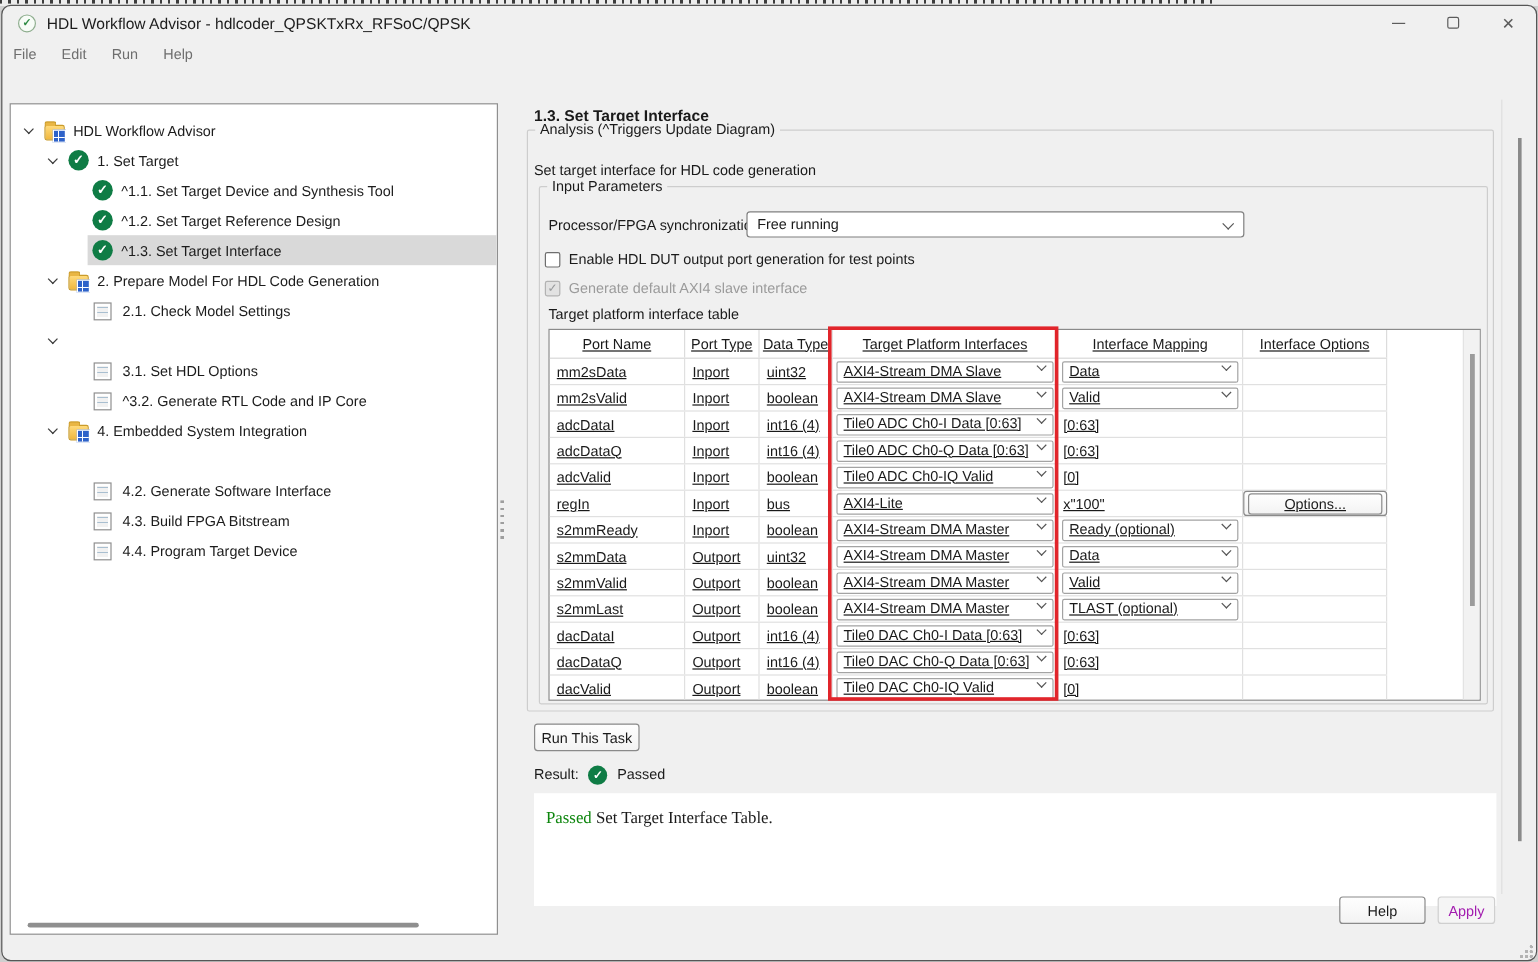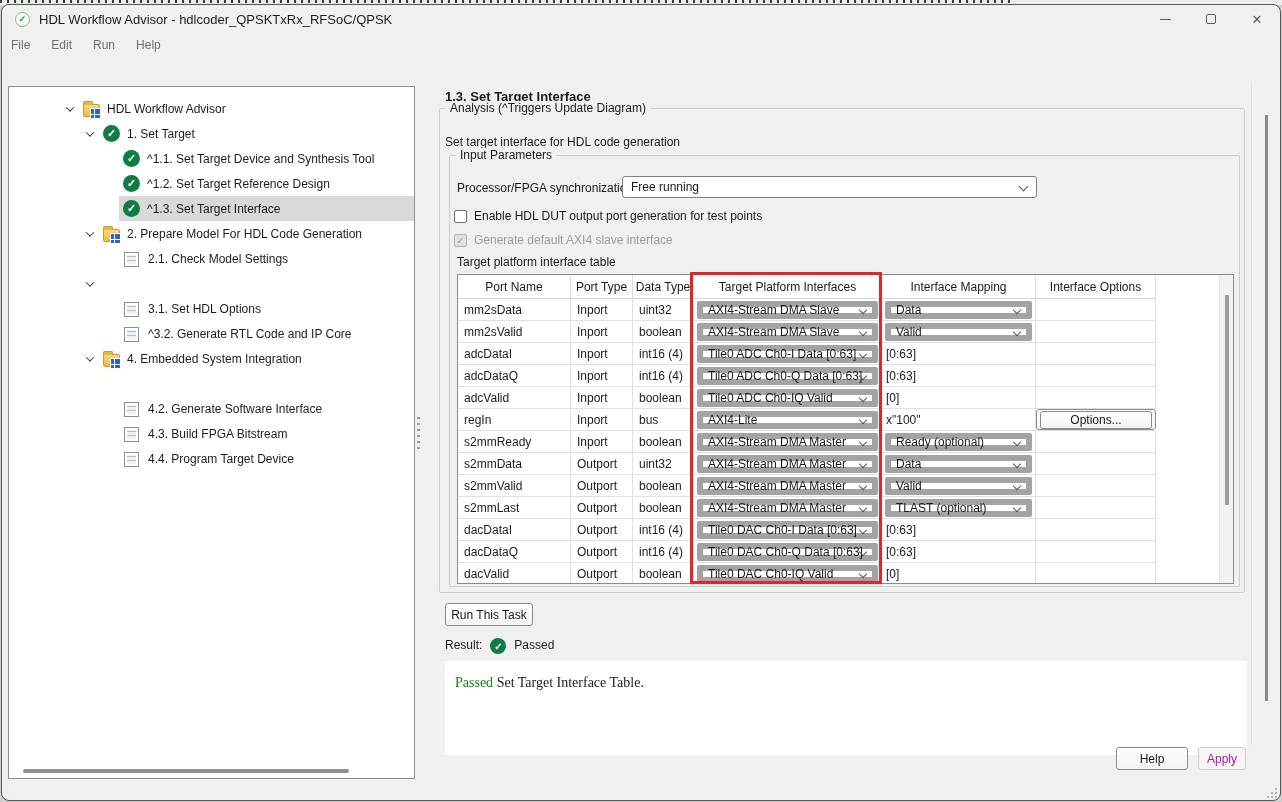--- a/index.html
+++ b/index.html
@@ -39,21 +39,21 @@
   .find-combo { width:119px; height:19px; background:#fff; border:1px solid #999;
                 border-radius:2px; position:relative; }
   .chev { width:7px; height:7px; border-right:1.4px solid #555; border-bottom:1.4px solid #555;
           transform:rotate(45deg); display:inline-block; }
   .find-combo .chev { position:absolute; right:6px; top:4px; }
   .nav-arrows { display:flex; align-items:center; gap:3px; margin-left:8px; }
   .toolbar-sep { width:1px; height:16px; background:#c6c6c6; margin-left:8px; }
 
   
   .tree-panel { position:absolute; left:6px; top:81px; width:407px; height:693px;
-                background:#fff; border:1px solid #8f8f8f; padding-top:9px; overflow:hidden;padding-left:46px; }
+                background:#fff; border:1px solid #8f8f8f; padding-top:9px; overflow:hidden; }
   .tree-row { display:flex; align-items:center; height:25px; }
   .tree-row.lvl0 { padding-left:6px; } .tree-row.lvl1 { padding-left:26px; } .tree-row.lvl2 { padding-left:46px; }
   .chev-box { width:18px; display:flex; justify-content:center; flex:none; }
   .tree-chev { width:6px; height:6px; border-right:1.6px solid #3a3a3a; border-bottom:1.6px solid #3a3a3a;
                transform:rotate(45deg) translate(-1px,-1px); visibility:hidden; }
   .tree-row.chevron .tree-chev { visibility:visible; }
   .row-body { flex:1; display:flex; align-items:center; height:100%; padding-left:4px; }
   .tree-row.selected .row-body { background:#d9d9d9; }
   .ticon { width:17px; height:17px; margin-right:7px; flex:none; position:relative; }
   .ticon.check { border-radius:50%; background:#0f7c45; color:#fff; display:flex; align-items:center;
@@ -99,31 +99,31 @@
   .cb-row.disabled .cb-box::before { content:"✓"; }
   .cb-row.disabled .cb-label { color:#9b9b9b; }
   .cb-test { left:452px; top:204px; }
   .cb-axi { left:452px; top:228px; }
 
   .table-label { position:absolute; left:455px; top:250px; }
 
   
   .iface-table { position:absolute; left:455px; top:269px; width:777px; height:310px;
                  background:#fff; border:1px solid #8a8a8a; overflow:hidden; }
-  .thead, .trow { display:flex; width:698px; }
+  .thead, .trow { display:flex; width:698px;text-decoration:underline; }
   .thead { height:24px; border-bottom:1px solid #d8d8d8; }
   .hc { display:flex; align-items:center; justify-content:center; border-right:1px solid #dcdcdc; }
   .hc:nth-child(1){width:113px}.hc:nth-child(2){width:62px}.hc:nth-child(3){width:61px}
   .hc:nth-child(4){width:188px}.hc:nth-child(5){width:154px}.hc:nth-child(6){width:120px}
   .trow { height:22px; border-bottom:1px solid #e0e0e0; }
   .c { border-right:1px solid #e0e0e0; display:flex; align-items:center; overflow:hidden; }
   .c-name{width:113px;padding-left:6px}.c-ptype{width:62px;padding-left:6px}.c-dtype{width:61px;padding-left:6px}
   .c-iface{width:188px}.c-map{width:154px}.c-opt{width:120px;justify-content:center}
-  .dd { flex:1; height:18px; margin:0 3px; background:#fff; border:6px solid #a3a3a3; border-radius:2px;
-        display:flex; align-items:center; position:relative; padding-left:5px; white-space:nowrap; }
+  .dd { flex:1; height:18px; margin:0 3px; background:#fff; border:1px solid #a3a3a3; border-radius:2px;
+        display:flex; align-items:flex-start; position:relative; padding-left:5px; white-space:nowrap; }
   .dd .chev { position:absolute; right:6px; width:6px; height:6px; }
   .c-map .dd { display:none; } .c-map .map-txt { display:none; padding-left:4px; white-space:nowrap; }
   .c-map.kind-dd .dd { display:flex; } .c-map.kind-txt .map-txt { display:inline; }
   .c-opt .opt-btn { display:none; }
   .c-opt.btn .opt-btn { display:block; width:112px; height:18px; }
   .vscroll { position:absolute; right:0; top:0; width:14px; height:100%;
              background:#f2f2f2; border-left:1px solid #e3e3e3; }
   .vscroll-thumb { position:absolute; left:5px; top:20px; width:4px; height:210px; background:#9b9b9b; }
   .red-box { position:absolute; left:688px; top:267px; width:192px; height:312px;
              border:3px solid #e1252b; pointer-events:none; z-index:5; }

